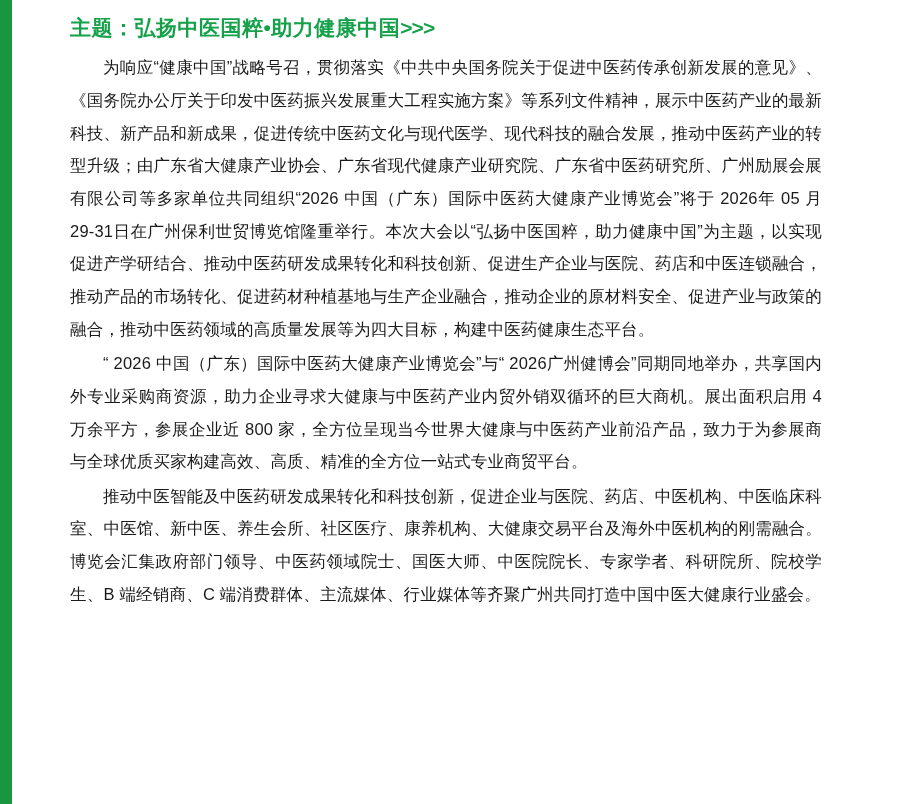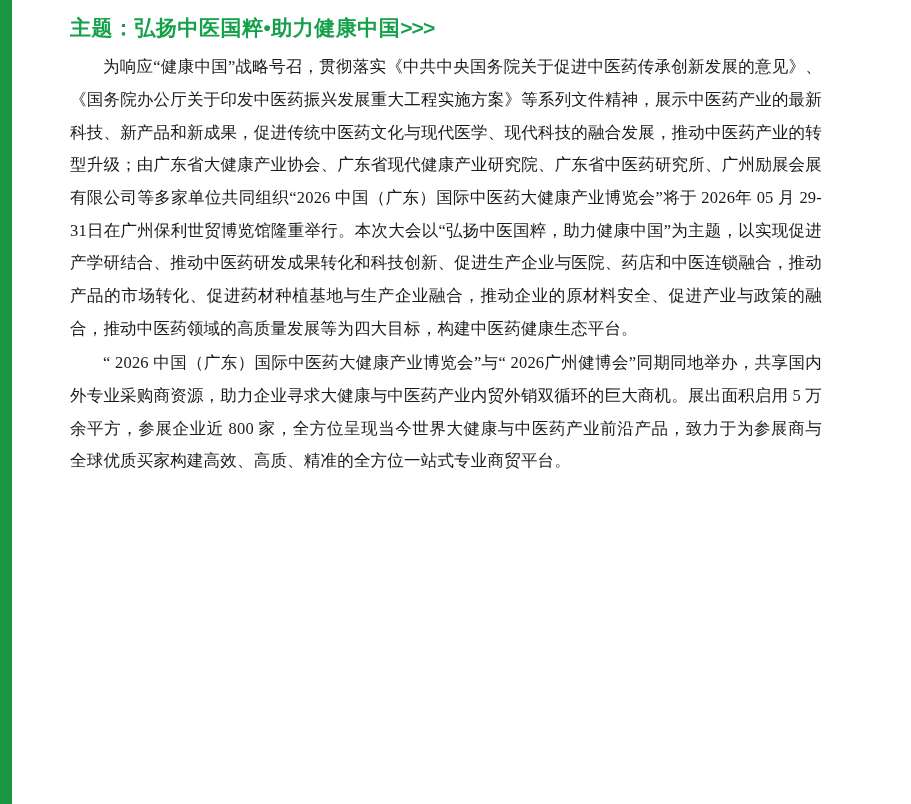--- a/index.html
+++ b/index.html
@@ -50,34 +50,34 @@
   }
   p.body-text {
     font-size: 16.5px;
     line-height: 1.98;
     color: #1a1a1a;
     margin: 0 0 0 0;
     text-align: justify;
     text-justify: inter-ideograph;
     text-indent: 2em;
     letter-spacing: 0.2px;
-    font-family: Liberation Serif, serif;
   }
   p.body-text + p.body-text {
     margin-top: 2px;
   }
 </style>
 </head>
 <body>
 
 <div class="page">
 
   <div class="left-rule"></div>
 
   <h1 class="heading"><span>主题：弘扬中医国粹•助力健康中国</span><span class="arrows">&gt;&gt;&gt;</span></h1>
 
   <p class="body-text">为响应“健康中国”战略号召，贯彻落实《中共中央国务院关于促进中医药传承创新发展的意见》、《国务院办公厅关于印发中医药振兴发展重大工程实施方案》等系列文件精神，展示中医药产业的最新科技、新产品和新成果，促进传统中医药文化与现代医学、现代科技的融合发展，推动中医药产业的转型升级；由广东省大健康产业协会、广东省现代健康产业研究院、广东省中医药研究所、广州励展会展有限公司等多家单位共同组织“2026 中国（广东）国际中医药大健康产业博览会”将于 2026年 05 月 29-31日在广州保利世贸博览馆隆重举行。本次大会以“弘扬中医国粹，助力健康中国”为主题，以实现促进产学研结合、推动中医药研发成果转化和科技创新、促进生产企业与医院、药店和中医连锁融合，推动产品的市场转化、促进药材种植基地与生产企业融合，推动企业的原材料安全、促进产业与政策的融合，推动中医药领域的高质量发展等为四大目标，构建中医药健康生态平台。</p>
 
 
-  <p class="body-text">“ 2026 中国（广东）国际中医药大健康产业博览会”与“ 2026广州健博会”同期同地举办，共享国内外专业采购商资源，助力企业寻求大健康与中医药产业内贸外销双循环的巨大商机。展出面积启用 5 万余平方，参展企业近 800 家，全方位呈现当今世界大健康与中医药产业前沿产品，致力于为参展商与全球优质买家构建高效、高质、精准的全方位一站式专业商贸平台。</p>
+  <p class="body-text">“ 2026 中国（广东）国际中医药大健康产业博览会”与“ 2026广州健博会”同期同地举办，共享国内外专业采购商资源，助力企业寻求大健康与中医药产业内贸外销双循环的巨大商机。展出面积启用 4 万余平方，参展企业近 800 家，全方位呈现当今世界大健康与中医药产业前沿产品，致力于为参展商与全球优质买家构建高效、高质、精准的全方位一站式专业商贸平台。</p>
 
+  <p class="body-text">推动中医智能及中医药研发成果转化和科技创新，促进企业与医院、药店、中医机构、中医临床科室、中医馆、新中医、养生会所、社区医疗、康养机构、大健康交易平台及海外中医机构的刚需融合。博览会汇集政府部门领导、中医药领域院士、国医大师、中医院院长、专家学者、科研院所、院校学生、B 端经销商、C 端消费群体、主流媒体、行业媒体等齐聚广州共同打造中国中医大健康行业盛会。</p>
 
 </div>
 
 </body></html>

